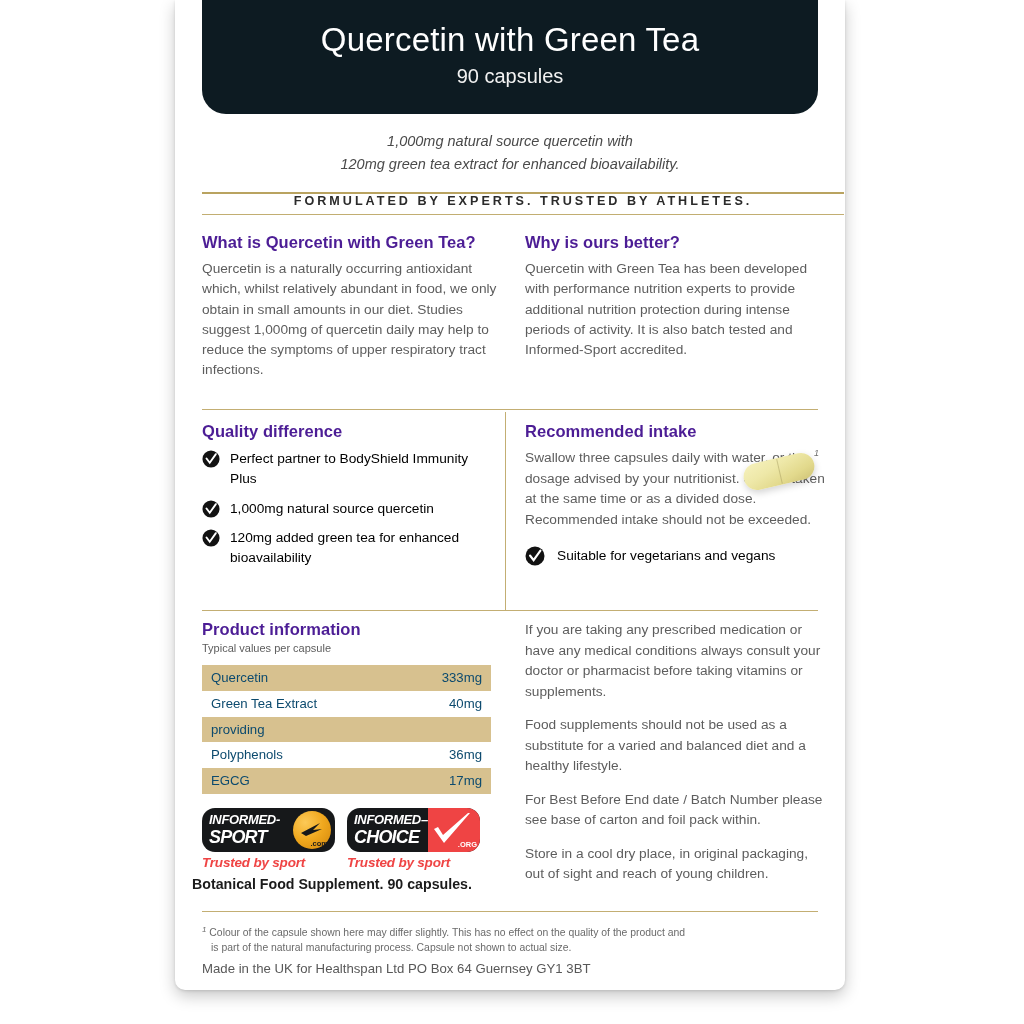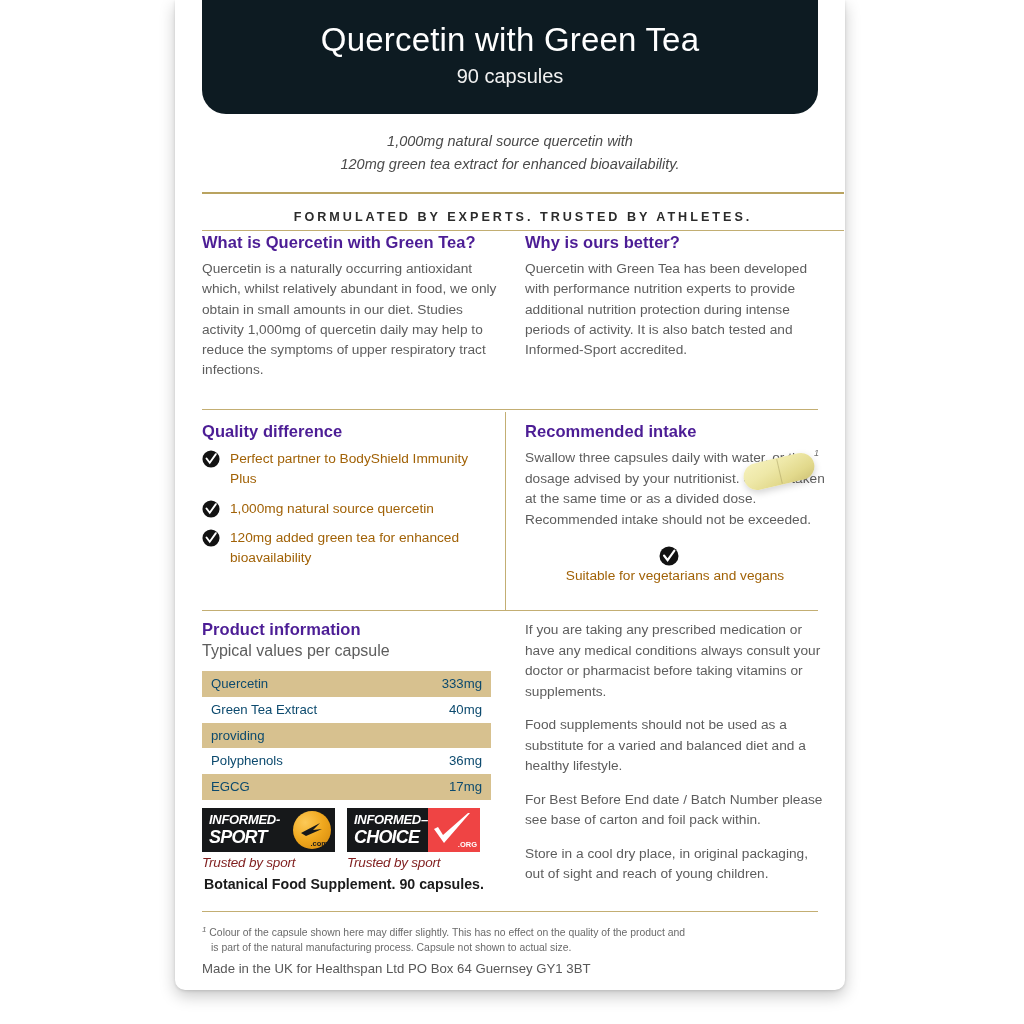--- a/index.html
+++ b/index.html
@@ -96,21 +96,21 @@
     background: #b9a360;
     width: 100%;
   }
   .gold-rule.thin { height: 1px; background: #c2ae72; }
   .tagline {
     font-size: 12.6px;
     font-weight: 700;
     letter-spacing: 3.0px;
     color: #2b2b2b;
     text-align: center;
-    padding: 16px 0 6px 0;
+    padding: 0 0 6px 0;
     white-space: nowrap;
   }
 
   
   .sec-head {
     font-size: 16.5px;
     font-weight: 700;
     color: #4c1d95;
     margin: 0 0 7px 0;
     letter-spacing: 0.05px;
@@ -172,21 +172,21 @@
   .tick {
     flex: 0 0 auto;
     width: 18px;
     height: 18px;
     margin-right: 10px;
     margin-top: 1px;
   }
   .bullet-text {
     font-size: 13.7px;
     line-height: 1.48;
-    color: #a16207;
+    color: #000000;
   }
 
   .intake-body {
     font-size: 13.7px;
     line-height: 1.50;
     color: #5d5d5d;
     margin: 0;
   }
   .capsule-wrap {
     position: absolute;
@@ -220,33 +220,32 @@
     right: 1px;
     top: 4px;
     font-size: 9px;
     font-style: italic;
     color: #6e6e6e;
   }
   .vegan-row {
     display: flex;
     align-items: center;
     margin-top: 16px;
-    flex-direction: column;
   }
   .vegan-row .tick { margin-right: 12px; margin-top: 0; width: 20px; height: 20px; }
 
   
   .prodinfo-col {
     position: absolute;
     left: 27px;
     top: 620px;
     width: 292px;
   }
   .prodinfo-sub {
-    font-size: 16px;
+    font-size: 11px;
     color: #5d5d5d;
     margin: -4px 0 11px 0;
   }
   .nutri-table {
     width: 289px;
     border-collapse: collapse;
     table-layout: fixed;
   }
   .nutri-table td {
     font-size: 13.2px;
@@ -276,21 +275,21 @@
   }
   .logo-row { display: flex; align-items: flex-start; }
   .logo {
     width: 133px;
     margin-right: 12px;
   }
   .logo-badge {
     position: relative;
     height: 44px;
     background: #16181a;
-    border-radius: 0;
+    border-radius: 13px;
     overflow: hidden;
   }
   .logo-badge .l1 {
     position: absolute;
     left: 7px; top: 4px;
     font-size: 13px;
     font-weight: 700;
     font-style: italic;
     color: #ffffff;
     letter-spacing: -0.3px;
@@ -347,28 +346,28 @@
     position: absolute;
     right: 3px;
     bottom: 3px;
     font-size: 7.5px;
     font-weight: 700;
     color: #ffffff;
   }
   .logo-caption {
     font-size: 13.5px;
     font-style: italic;
-    font-weight: 400;
-    color: #7f1d1d;
+    font-weight: 700;
+    color: #ef4444;
     margin-top: 3px;
     letter-spacing: -0.2px;
   }
   .botanical {
     position: absolute;
-    left: 29px;
+    left: 17px;
     top: 876px;
     font-size: 14.2px;
     font-weight: 700;
     color: #1b1b1b;
     white-space: nowrap;
   }
 
   
   .footnote {
     position: absolute;
@@ -408,21 +407,21 @@
       </div>
 
       <div class="tagline-wrap">
         <div class="gold-rule"></div>
         <div class="tagline">FORMULATED BY EXPERTS. TRUSTED BY ATHLETES.</div>
         <div class="gold-rule thin"></div>
       </div>
 
       <div class="intro-left">
         <h2 class="sec-head">What is Quercetin with Green Tea?</h2>
-        <p class="body-text">Quercetin is a naturally occurring antioxidant which, whilst relatively abundant in food, we only obtain in small amounts in our diet. Studies activity 1,000mg of quercetin daily may help to reduce the symptoms of upper respiratory tract infections.</p>
+        <p class="body-text">Quercetin is a naturally occurring antioxidant which, whilst relatively abundant in food, we only obtain in small amounts in our diet. Studies suggest 1,000mg of quercetin daily may help to reduce the symptoms of upper respiratory tract infections.</p>
       </div>
       <div class="intro-right">
         <h2 class="sec-head">Why is ours better?</h2>
         <p class="body-text">Quercetin with Green Tea has been developed with performance nutrition experts to provide additional nutrition protection during intense periods of activity. It is also batch tested and Informed-Sport accredited.</p>
       </div>
 
       <div class="hrule" style="left:27px; top:409px; width:616px;"></div>
       <div class="vrule" style="left:330px; top:412px; height:198px;"></div>
       <div class="hrule" style="left:27px; top:610px; width:616px;"></div>
 

